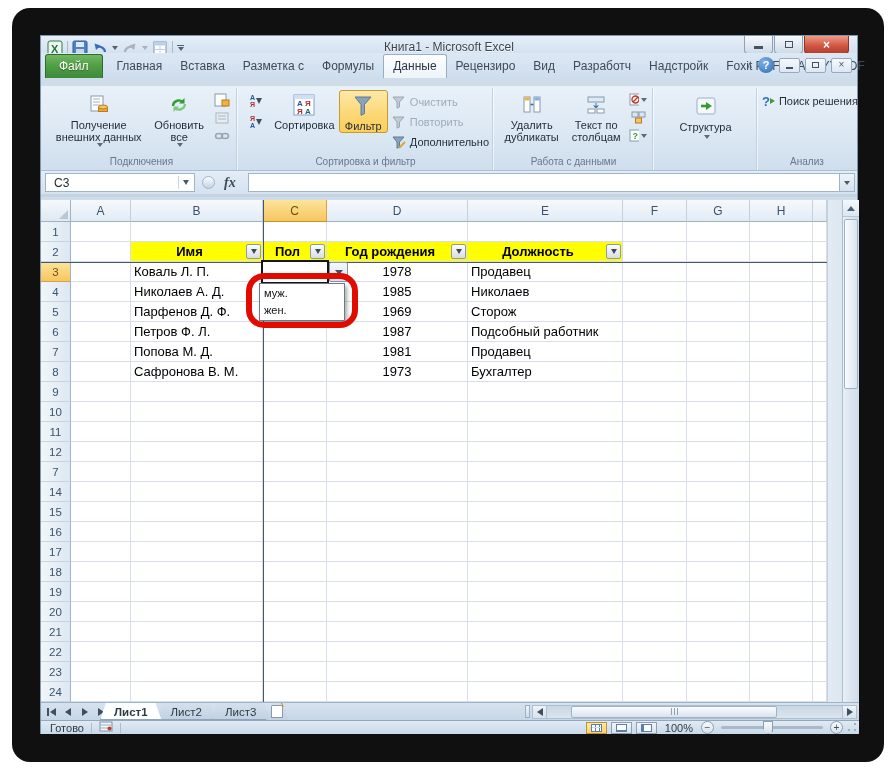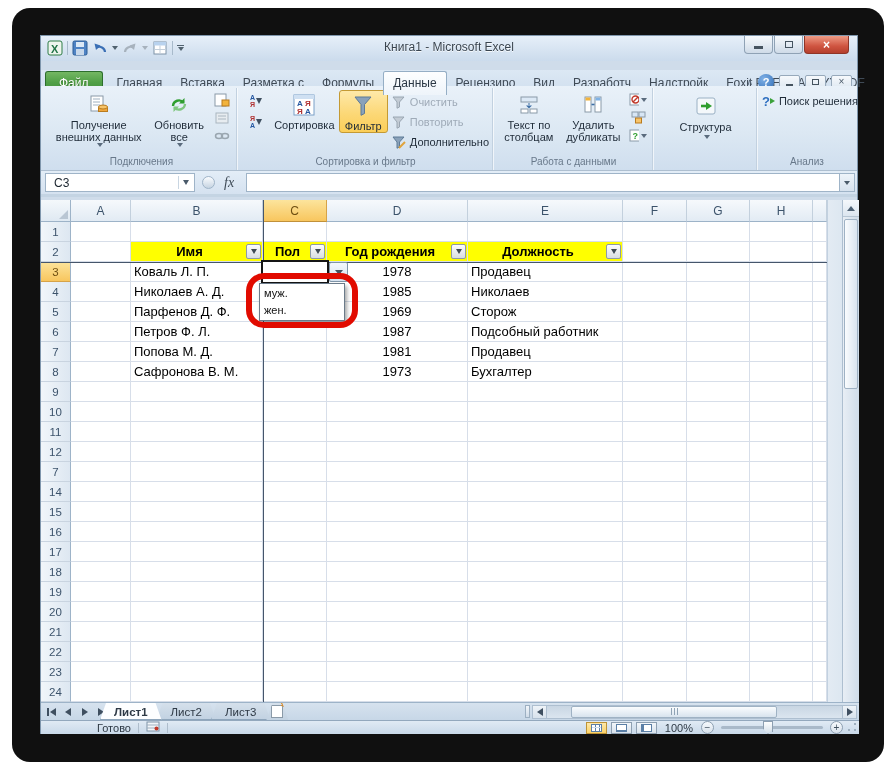--- a/index.html
+++ b/index.html
@@ -17,21 +17,21 @@
   .qat-more i{display:block;width:7px;height:1.5px;background:#51626f;}
   .wtitle{position:absolute;left:150px;right:150px;top:4px;text-align:center;font-size:12px;color:#3a4550;text-shadow:0 1px 0 rgba(255,255,255,.8);white-space:nowrap;overflow:hidden;}
   .winbtns{position:absolute;right:8px;top:0;display:flex;}
   .wbtn{width:29px;height:18px;margin-left:1px;border:1px solid #8fa2b5;border-top:none;border-radius:0 0 4px 4px;background:linear-gradient(#f6f9fc,#cfdbe8);display:flex;align-items:center;justify-content:center;color:#45535f;box-sizing:border-box;}
   .wbtn.close{width:45px;background:linear-gradient(#ef9b85,#cf5440 60%,#b5402e);border-color:#8f3527;color:#fff;font-weight:bold;}
   .g-min{display:block;width:9px;height:3px;background:#45535f;margin-top:6px;}
   .g-res{display:block;width:8px;height:7px;border:1.5px solid #45535f;box-sizing:border-box;}
   .g-x{font-size:12px;line-height:1;}
 
   
-  .tabrow{position:absolute;left:0;top:34px;right:0;height:25px;background:linear-gradient(#dce8f4,#cfdeee);}
+  .tabrow{position:absolute;left:0;top:17px;right:0;height:25px;background:linear-gradient(#dce8f4,#cfdeee);}
   .rtabs{position:absolute;left:4px;bottom:0;display:flex;align-items:flex-end;}
   .rtab{padding:4px 9px 5px;font-size:12px;color:#3f4a56;white-space:nowrap;}
   .rtab.file{background:linear-gradient(#74b763,#51a047 45%,#3c8a3b);color:#fff;border:1px solid #2d6e2d;border-bottom:none;border-radius:3px 3px 0 0;padding:4px 13px 5px;margin-right:5px;text-shadow:0 1px 1px rgba(0,0,0,.35);}
   .rtab.active{background:linear-gradient(#fdfeff,#eef4fa);border:1px solid #95aec5;border-bottom:none;border-radius:2.5px 2.5px 0 0;color:#2b3744;position:relative;z-index:2;}
   .tabrow-right{position:absolute;right:5px;top:4px;display:flex;align-items:center;gap:5px;}
   .chev{font-size:9px;color:#5a6b7c;}
   .helpbtn{width:16px;height:16px;border-radius:50%;background:radial-gradient(circle at 35% 30%,#7fb0e6,#2f6cb5);color:#fff;font-size:11px;font-weight:bold;display:flex;align-items:center;justify-content:center;}
   .mwb{width:21px;height:15px;border:1px solid #97a9bb;border-radius:2px;background:linear-gradient(#f6f9fc,#dde7f1);display:flex;align-items:center;justify-content:center;color:#4a5a6a;box-sizing:border-box;}
   .mwb .g-min{margin-top:5px;width:7px;height:2px;}
   .mwb .g-res{width:7px;height:6px;border-width:1.2px;}
@@ -57,21 +57,21 @@
   .tiny{width:18px;height:15px;display:flex;align-items:center;justify-content:center;}
   .solver-q{color:#2e6fc0;font-weight:bold;font-size:13px;}
   .solver-arrow{width:0;height:0;border-top:3px solid transparent;border-bottom:3px solid transparent;border-left:5px solid #3aa13a;}
 
   
   .fbar{position:absolute;left:0;top:135px;right:0;height:26px;background:linear-gradient(#e3edf7,#d5e2f0);border-bottom:3px solid #c4d4e3;display:flex;align-items:center;padding:2px 2px 2px 4px;box-sizing:border-box;}
   .namebox{width:150px;height:19px;background:#fff;border:1px solid #9fb4c8;display:flex;align-items:center;font-size:12px;color:#1c2630;padding-left:8px;box-sizing:border-box;position:relative;}
   .nb-arrow{position:absolute;right:2px;top:2px;width:13px;height:13px;display:flex;align-items:center;justify-content:center;border-left:1px solid #c9d6e2;}
   .nb-arrow:after{content:"";border-left:3.5px solid transparent;border-right:3.5px solid transparent;border-top:5px solid #4a5a6a;}
   .fb-knob{width:13px;height:13px;border-radius:50%;background:linear-gradient(#fafcfe,#c6d4e2);border:1px solid #9fb4c8;margin:0 7px;box-sizing:border-box;}
-  .fx{font-family:"Liberation Serif",serif;font-style:italic;font-weight:normal;font-size:14px;color:#3e4a56;margin:0 12px 0 2px;}
+  .fx{font-family:"Liberation Serif",serif;font-style:italic;font-weight:bold;font-size:14px;color:#3e4a56;margin:0 12px 0 2px;}
   .fb-input{flex:1;height:19px;background:#fff;border:1px solid #9fb4c8;border-right:none;box-sizing:border-box;}
   .fb-expand{width:16px;height:19px;border:1px solid #9fb4c8;background:linear-gradient(#eef4fa,#d7e2ee);display:flex;align-items:center;justify-content:center;box-sizing:border-box;}
   .fb-expand:after{content:"";border-left:3.5px solid transparent;border-right:3.5px solid transparent;border-top:4px solid #4a5a6a;}
 
   
   .sheet{position:absolute;left:0;top:164px;width:786px;height:502px;background:#fff;overflow:hidden;}
   .chrow{display:flex;height:22px;}
   .corner{width:30px;height:22px;background:linear-gradient(#f4f8fb,#dfe9f2);border-right:1px solid #9db3c8;border-bottom:1px solid #9db3c8;box-sizing:border-box;position:relative;}
   .corner:after{content:"";position:absolute;right:2px;bottom:2px;width:0;height:0;border-left:9px solid transparent;border-bottom:9px solid #b9c6d3;}
   .chcell{height:22px;box-sizing:border-box;background:linear-gradient(#f6f9fc,#e2ebf4);border-right:1px solid #c3d0dd;border-bottom:1px solid #9db3c8;display:flex;align-items:center;justify-content:center;font-size:12px;color:#3c536b;}
@@ -116,21 +116,21 @@
   .insheet{width:10px;height:11px;background:#fff;border:1px solid #8a9aa8;position:relative;}
   .insheet:after{content:"✱";position:absolute;right:-4px;top:-5px;font-size:7px;color:#e08a1e;}
   .hscroll{position:absolute;left:484px;top:1px;right:2px;height:15px;display:flex;align-items:center;}
   .hsplit{width:5px;height:13px;background:linear-gradient(#f2f6fa,#cfdbe8);border:1px solid #9db0c2;margin-right:2px;box-sizing:border-box;}
   .harrow{width:15px;height:14px;display:flex;align-items:center;justify-content:center;background:linear-gradient(#eef3f8,#d8e2ec);border:1px solid #aebfd0;box-sizing:border-box;}
   .htrack{flex:1;position:relative;height:14px;background:linear-gradient(#c9d6e3,#dbe5ef);border-top:1px solid #aebfd0;border-bottom:1px solid #aebfd0;box-sizing:border-box;}
   .hthumb{position:absolute;left:24px;width:206px;top:0;bottom:0;background:linear-gradient(#fafcfe,#d8e3ee);border:1px solid #9fb2c4;border-radius:2px;box-sizing:border-box;display:flex;align-items:center;justify-content:center;gap:2px;}
   .hthumb i{display:block;width:1px;height:7px;background:#8fa3b5;}
 
   
-  .sbar{position:absolute;left:0;top:684px;width:818px;height:14px;background:linear-gradient(#e0eaf4,#c9d9e9);border-top:1px solid #93a8bd;display:flex;align-items:flex-start;font-size:11px;color:#2e3944;box-sizing:border-box;padding-left:47px;}
+  .sbar{position:absolute;left:0;top:684px;width:818px;height:14px;background:linear-gradient(#e0eaf4,#c9d9e9);border-top:1px solid #93a8bd;display:flex;align-items:flex-start;font-size:11px;color:#2e3944;box-sizing:border-box;}
   .sb-left{display:flex;align-items:center;gap:7px;padding-left:9px;}
   .sb-sep{width:1px;height:10px;background:#aebdcc;}
   .sb-right{margin-left:auto;display:flex;align-items:center;gap:4px;padding-right:16px;}
   .vbtn{width:21px;height:12px;border:1px solid #8d9fb1;background:linear-gradient(#f2f6fa,#d8e2ec);display:flex;align-items:center;justify-content:center;box-sizing:border-box;}
   .vbtn.active{background:linear-gradient(#fde8a9,#fbd269);border-color:#bd9336;}
   .vglyph{width:11px;height:8px;border:1px solid #5b7fa6;box-sizing:border-box;}
   .vglyph.grid{background:linear-gradient(#cfe0f0,#cfe0f0) 0 2.5px/100% 1px no-repeat,linear-gradient(#5b7fa6,#5b7fa6) 3.5px 0/1px 100% no-repeat,linear-gradient(#5b7fa6,#5b7fa6) 7px 0/1px 100% no-repeat,#fff;}
   .vglyph.page{background:#fff;border-bottom-width:2px;}
   .vglyph.brk{background:#fff;border-left-width:3px;}
   .zbtn{width:13px;height:13px;border-radius:50%;border:1px solid #8d9fb1;background:linear-gradient(#f6f9fc,#d8e2ec);display:flex;align-items:center;justify-content:center;font-size:10px;color:#41505e;line-height:1;box-sizing:border-box;}
@@ -350,43 +350,43 @@
                 </svg>
             <span>Дополнительно</span>
           </div>
         </div>
       </div>
       <div class="rg-label">Сортировка и фильтр</div>
     </div>
 
     <div class="rgroup" style="width:158px">
       <div class="rg-content">
+        <div class="big-btn" style="width:66px">
+          <span class="bicon">
+            <svg width="20" height="20">
+                  <rect x="2" y="2" width="6" height="15" fill="#fff" stroke="#8a9aa8"></rect>
+                  <rect x="2.5" y="2.5" width="5" height="3" fill="#f2b33c"></rect>
+                  <rect x="12" y="2" width="6" height="15" fill="#fff" stroke="#8a9aa8"></rect>
+                  <rect x="12.5" y="2.5" width="5" height="3" fill="#7fb2e5"></rect>
+                  <path d="M8.5 9.5h3" stroke="#3c6ea5" stroke-width="1.6"></path>
+                </svg>
+          </span>
+          <span>Удалить дубликаты</span>
+        </div>
         <div class="big-btn" style="width:60px">
           <span class="bicon">
             <svg width="20" height="20">
                   <rect x="2" y="2" width="16" height="5" fill="#dce9f6" stroke="#8a9aa8"></rect>
                   <line x1="10" y1="8" x2="10" y2="10" stroke="#3c6ea5"></line>
                   <path d="M7 10.5h6l-3 3z" fill="#3c6ea5"></path>
                   <rect x="2" y="14" width="7" height="4" fill="#fff" stroke="#8a9aa8"></rect>
                   <rect x="11" y="14" width="7" height="4" fill="#fff" stroke="#8a9aa8"></rect>
                 </svg>
           </span>
           <span>Текст по столбцам</span>
-        </div>
-        <div class="big-btn" style="width:66px">
-          <span class="bicon">
-            <svg width="20" height="20">
-                  <rect x="2" y="2" width="6" height="15" fill="#fff" stroke="#8a9aa8"></rect>
-                  <rect x="2.5" y="2.5" width="5" height="3" fill="#f2b33c"></rect>
-                  <rect x="12" y="2" width="6" height="15" fill="#fff" stroke="#8a9aa8"></rect>
-                  <rect x="12.5" y="2.5" width="5" height="3" fill="#7fb2e5"></rect>
-                  <path d="M8.5 9.5h3" stroke="#3c6ea5" stroke-width="1.6"></path>
-                </svg>
-          </span>
-          <span>Удалить дубликаты</span>
         </div>
         <div class="mini-col">
           <div class="tiny">
                 <svg width="15" height="13">
                   <rect x="1" y="1" width="11" height="11" fill="#fff" stroke="#8a9aa8"></rect>
                   <circle cx="6.5" cy="6.5" r="3.5" fill="none" stroke="#c0392b" stroke-width="1.4"></circle>
                   <line x1="4" y1="9" x2="9" y2="4" stroke="#c0392b" stroke-width="1.4"></line>
                 </svg>
                 <span class="dd-caret"></span>
               </div>

